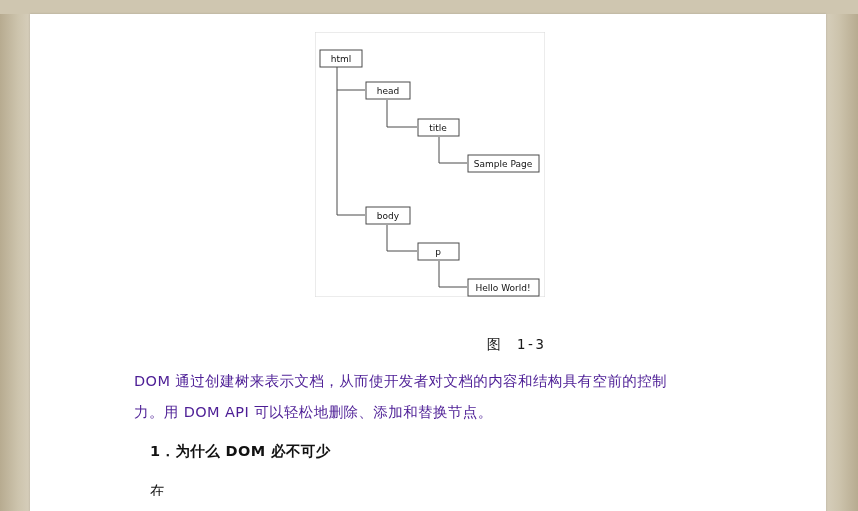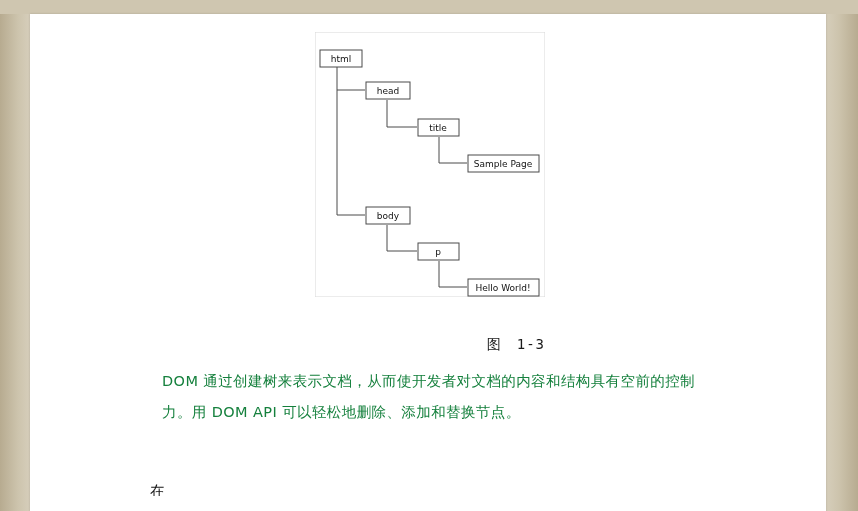--- a/index.html
+++ b/index.html
@@ -57,27 +57,27 @@
     top: 322px;
     width: 230px;
     text-align: right;
     font-family: "DejaVu Sans Mono", "Liberation Mono", monospace;
     font-size: 14px;
     color: #1a1a1a;
     letter-spacing: 1px;
   }
   .body-text {
     position: absolute;
-    left: 132px;
+    left: 104px;
     top: 352px;
     width: 560px;
     font-family: "DejaVu Sans", "Liberation Sans", sans-serif;
     font-size: 14.5px;
     line-height: 31px;
-    color: #15803d;
+    color: #4c1d95;
     letter-spacing: 0.4px;
   }
   .body-text p {
     margin: 0;
   }
   .section-heading {
     position: absolute;
     left: 120px;
     top: 428px;
     width: 560px;
@@ -168,17 +168,18 @@
         </g>
       </svg>
     </div>
 
     <div class="figure-caption">图　1-3</div>
 
     <div class="body-text">
       <p>DOM 通过创建树来表示文档，从而使开发者对文档的内容和结构具有空前的控制力。用 DOM API 可以轻松地删除、添加和替换节点。</p>
     </div>
 
+    <div class="section-heading">1．为什么 DOM 必不可少</div>
 
     <div class="next-line">在</div>
 
   </div>
 </div>
 
 </body></html>

